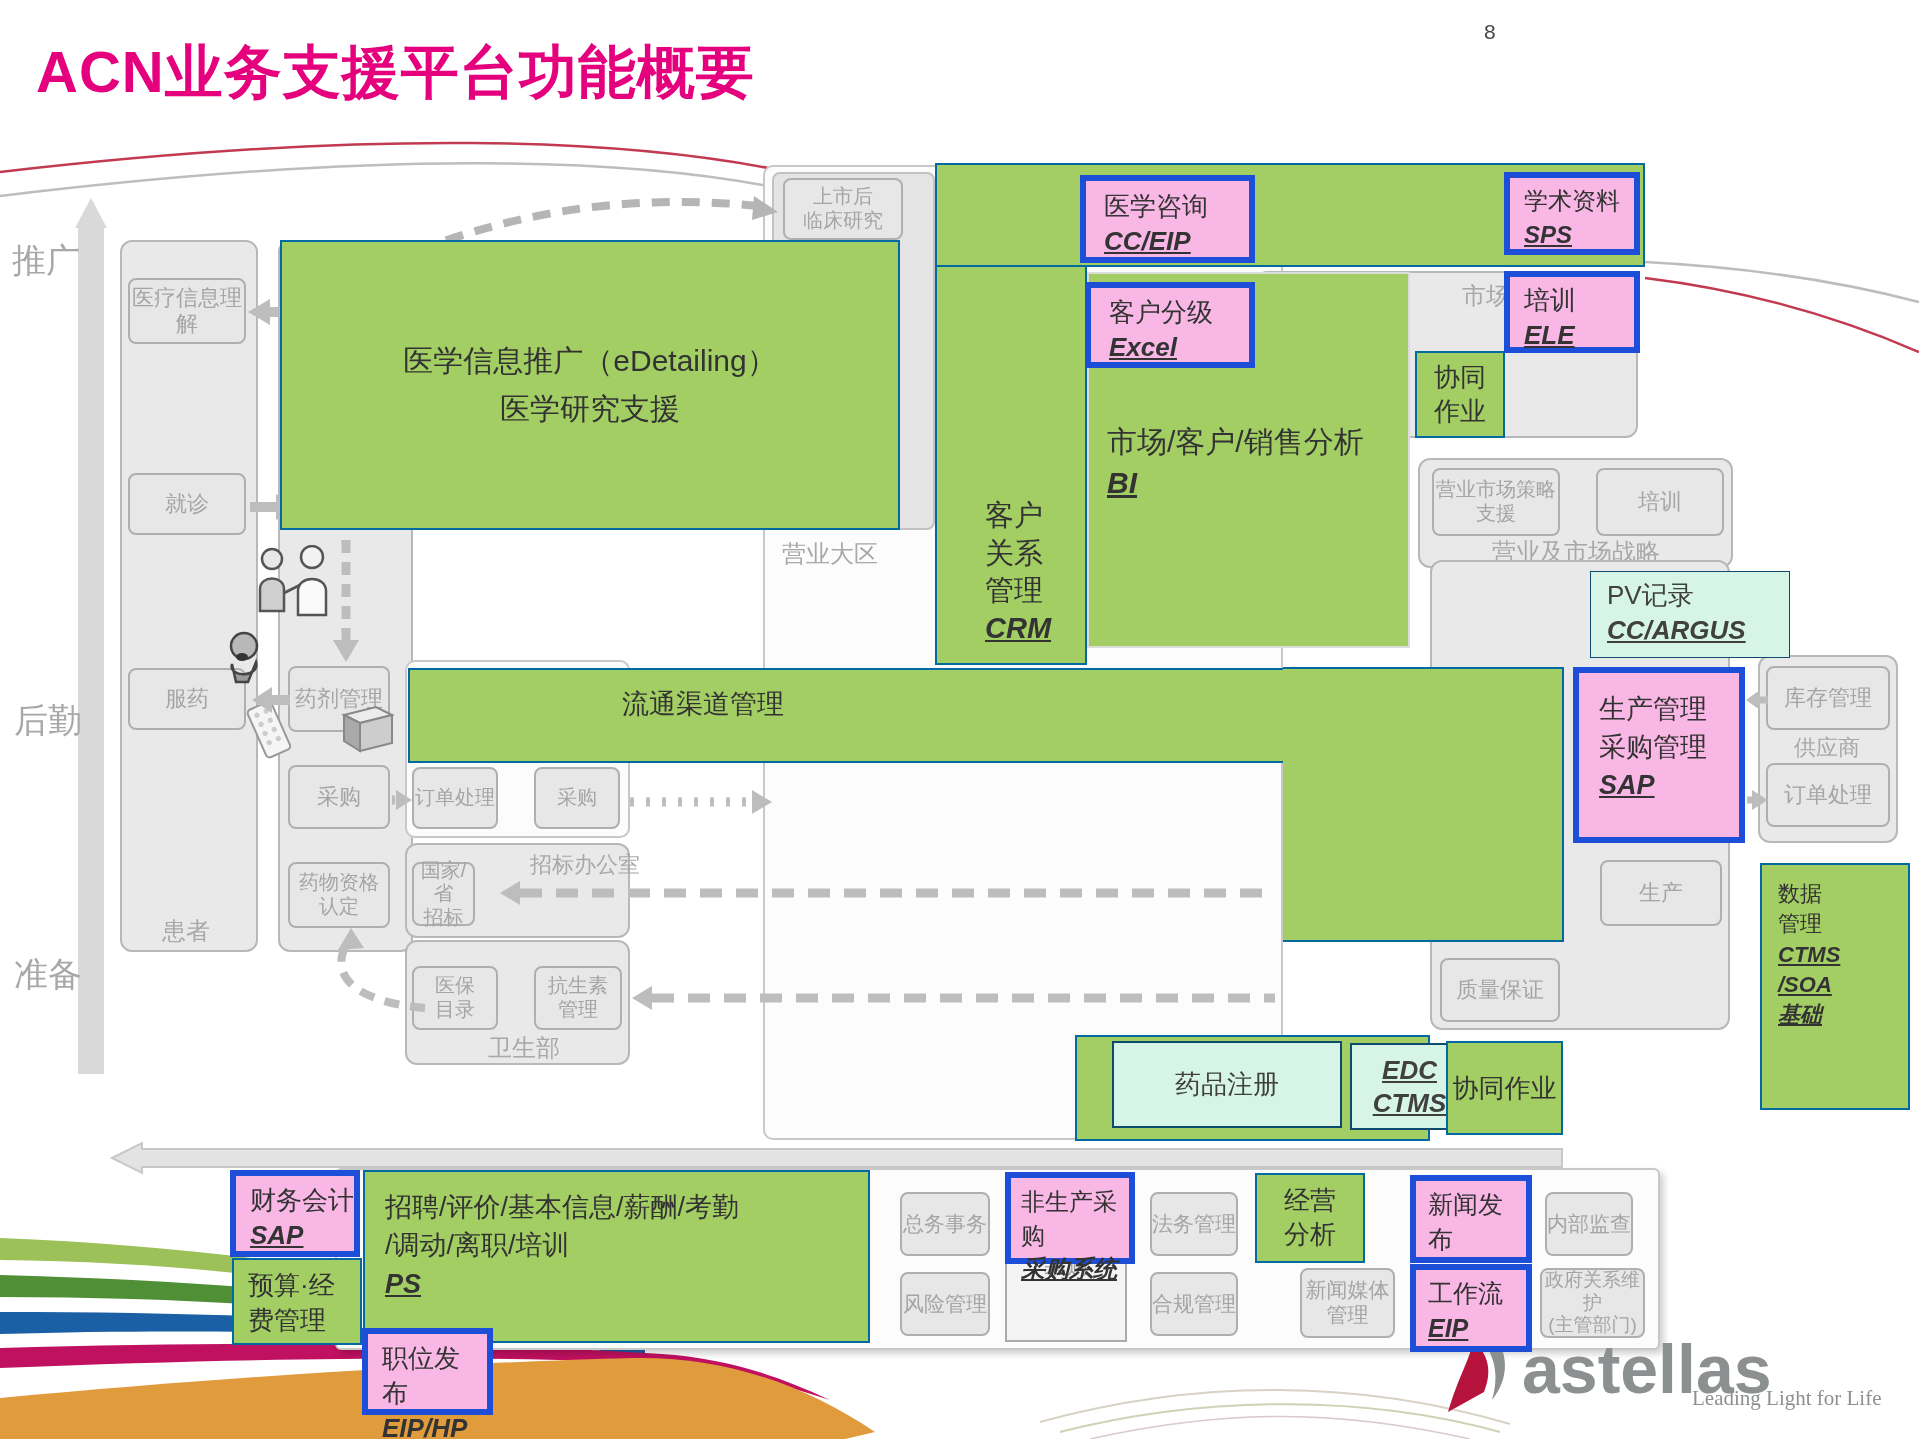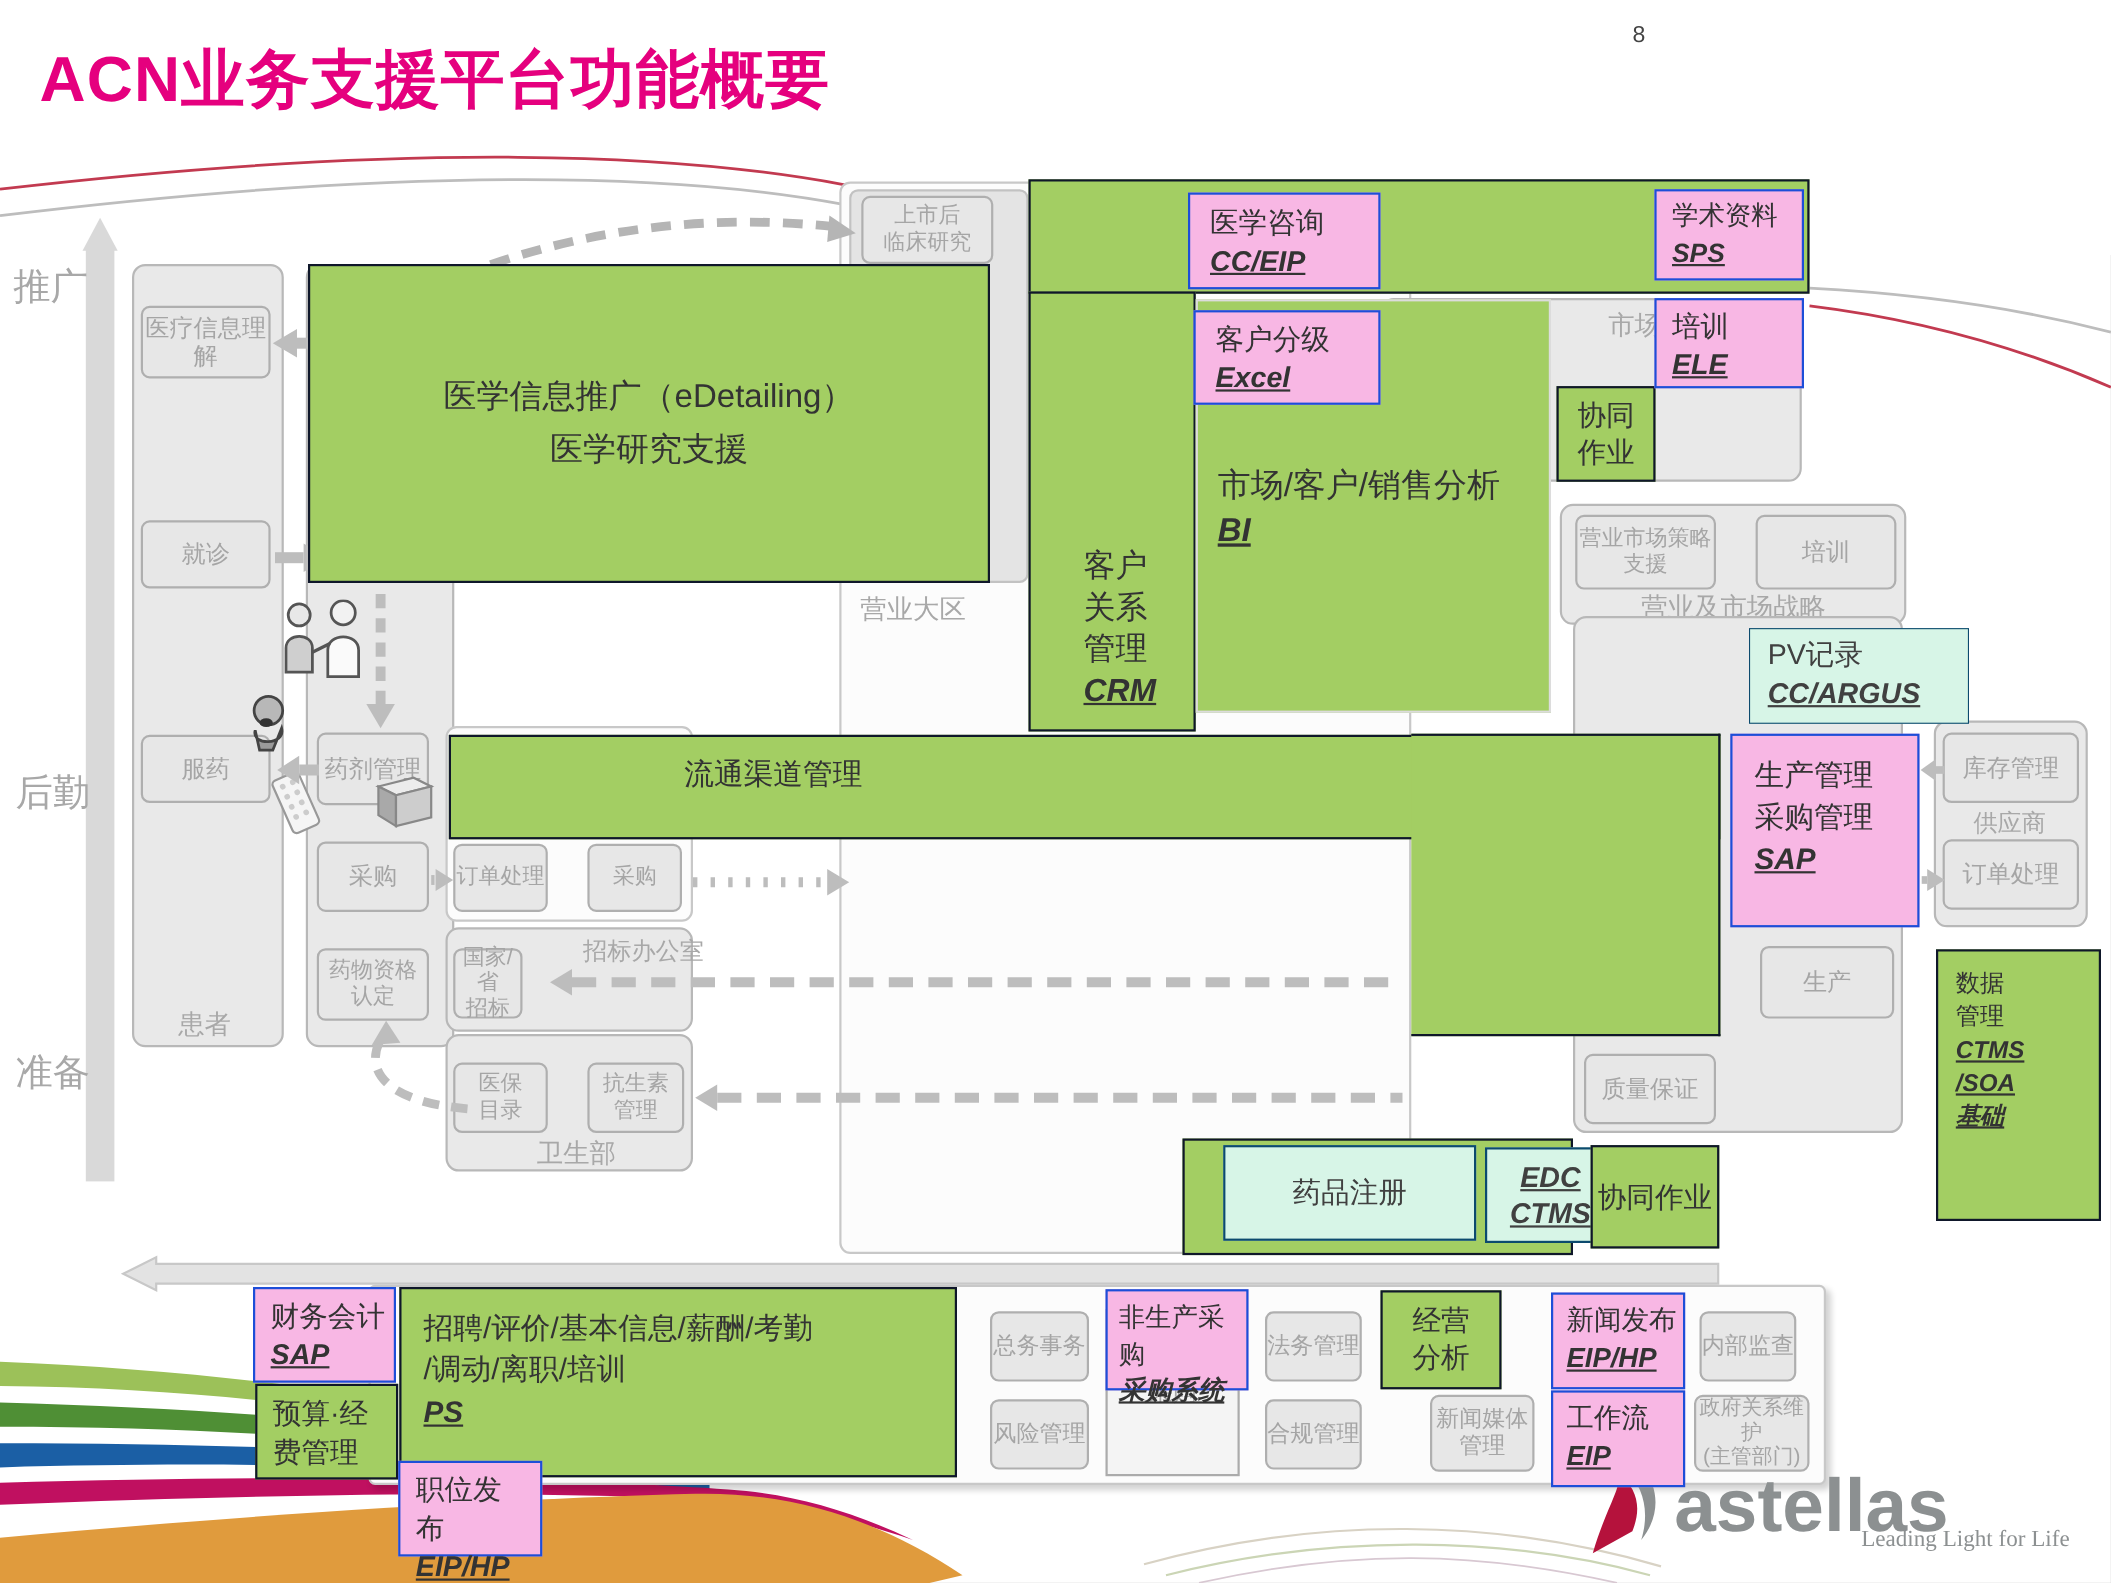--- a/index.html
+++ b/index.html
@@ -19,22 +19,22 @@
 
   .container{background:#E9E9E9;border:2px solid #B8B8B8;border-radius:12px;}
   .subgray{background:#E4E4E4;border:2px solid #C2C2C2;border-radius:4px;}
   .white-container{background:#FCFCFC;border:2px solid #C8C8C8;border-radius:10px;}
   .shadow{box-shadow:4px 4px 6px rgba(0,0,0,0.18);}
   .gray-box{background:#E7E7E7;border:2px solid #AFAFAF;border-radius:8px;color:#A5A5A5;
             display:flex;flex-direction:column;align-items:center;justify-content:center;
             text-align:center;font-size:22px;line-height:1.18;}
   .glabel{color:#A8A8A8;font-size:24px;white-space:nowrap;}
 
-  .green-box{background:#A3CE63;border:2px solid #0f172a;color:#333;}
-  .pink-box{background:#F8B7E4;border:2px solid #1d4ed8;color:#333;}
+  .green-box{background:#A3CE63;border:2px solid #0369a1;color:#333;}
+  .pink-box{background:#F8B7E4;border:6px solid #1d4ed8;color:#333;}
   .mint-box{background:#D7F5E7;border:2px solid #0c4a6e;color:#404040;margin-left:24px;}
   .center{display:flex;flex-direction:column;align-items:center;justify-content:center;text-align:center;}
   .sys{font-style:italic;font-weight:bold;text-decoration:underline;}
   .blk span{display:block;}
 
   .logo-brand{color:#8C9091;font-size:68px;font-weight:bold;letter-spacing:0px;}
   .logo-tag{color:#8C9091;font-size:21px;font-family:"Liberation Serif",serif;}
 </style>
 </head>
 <body>

